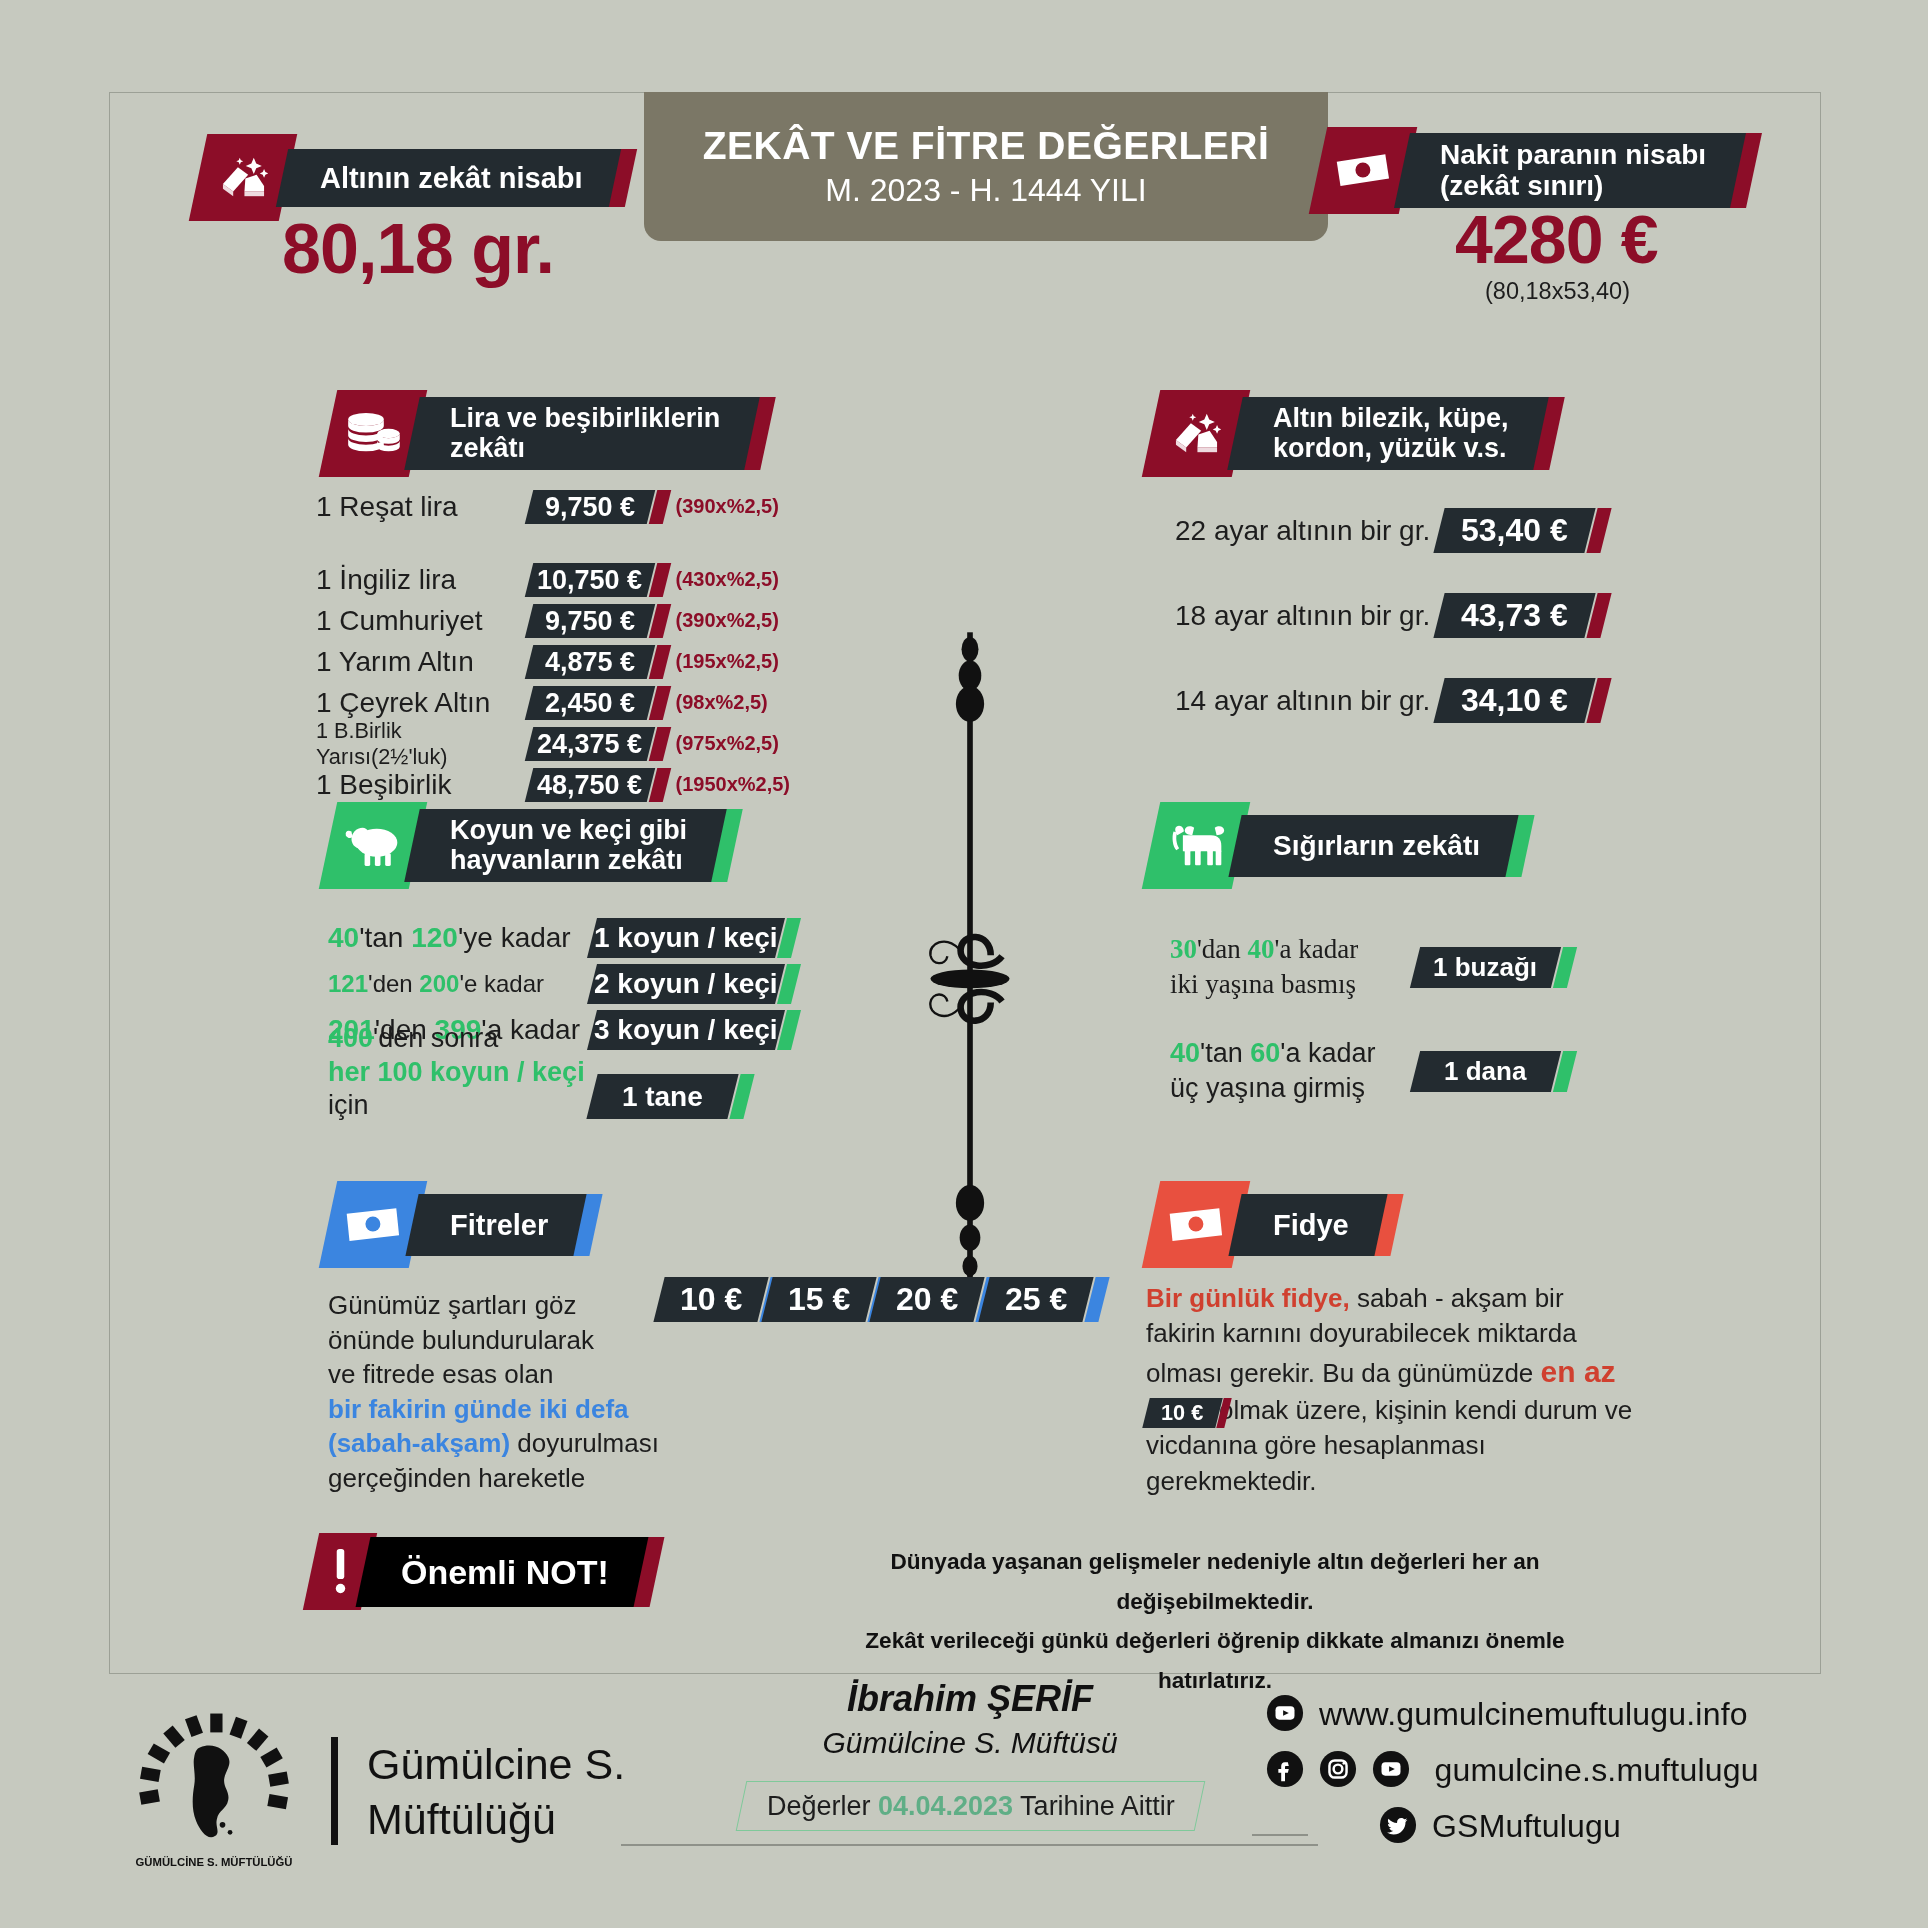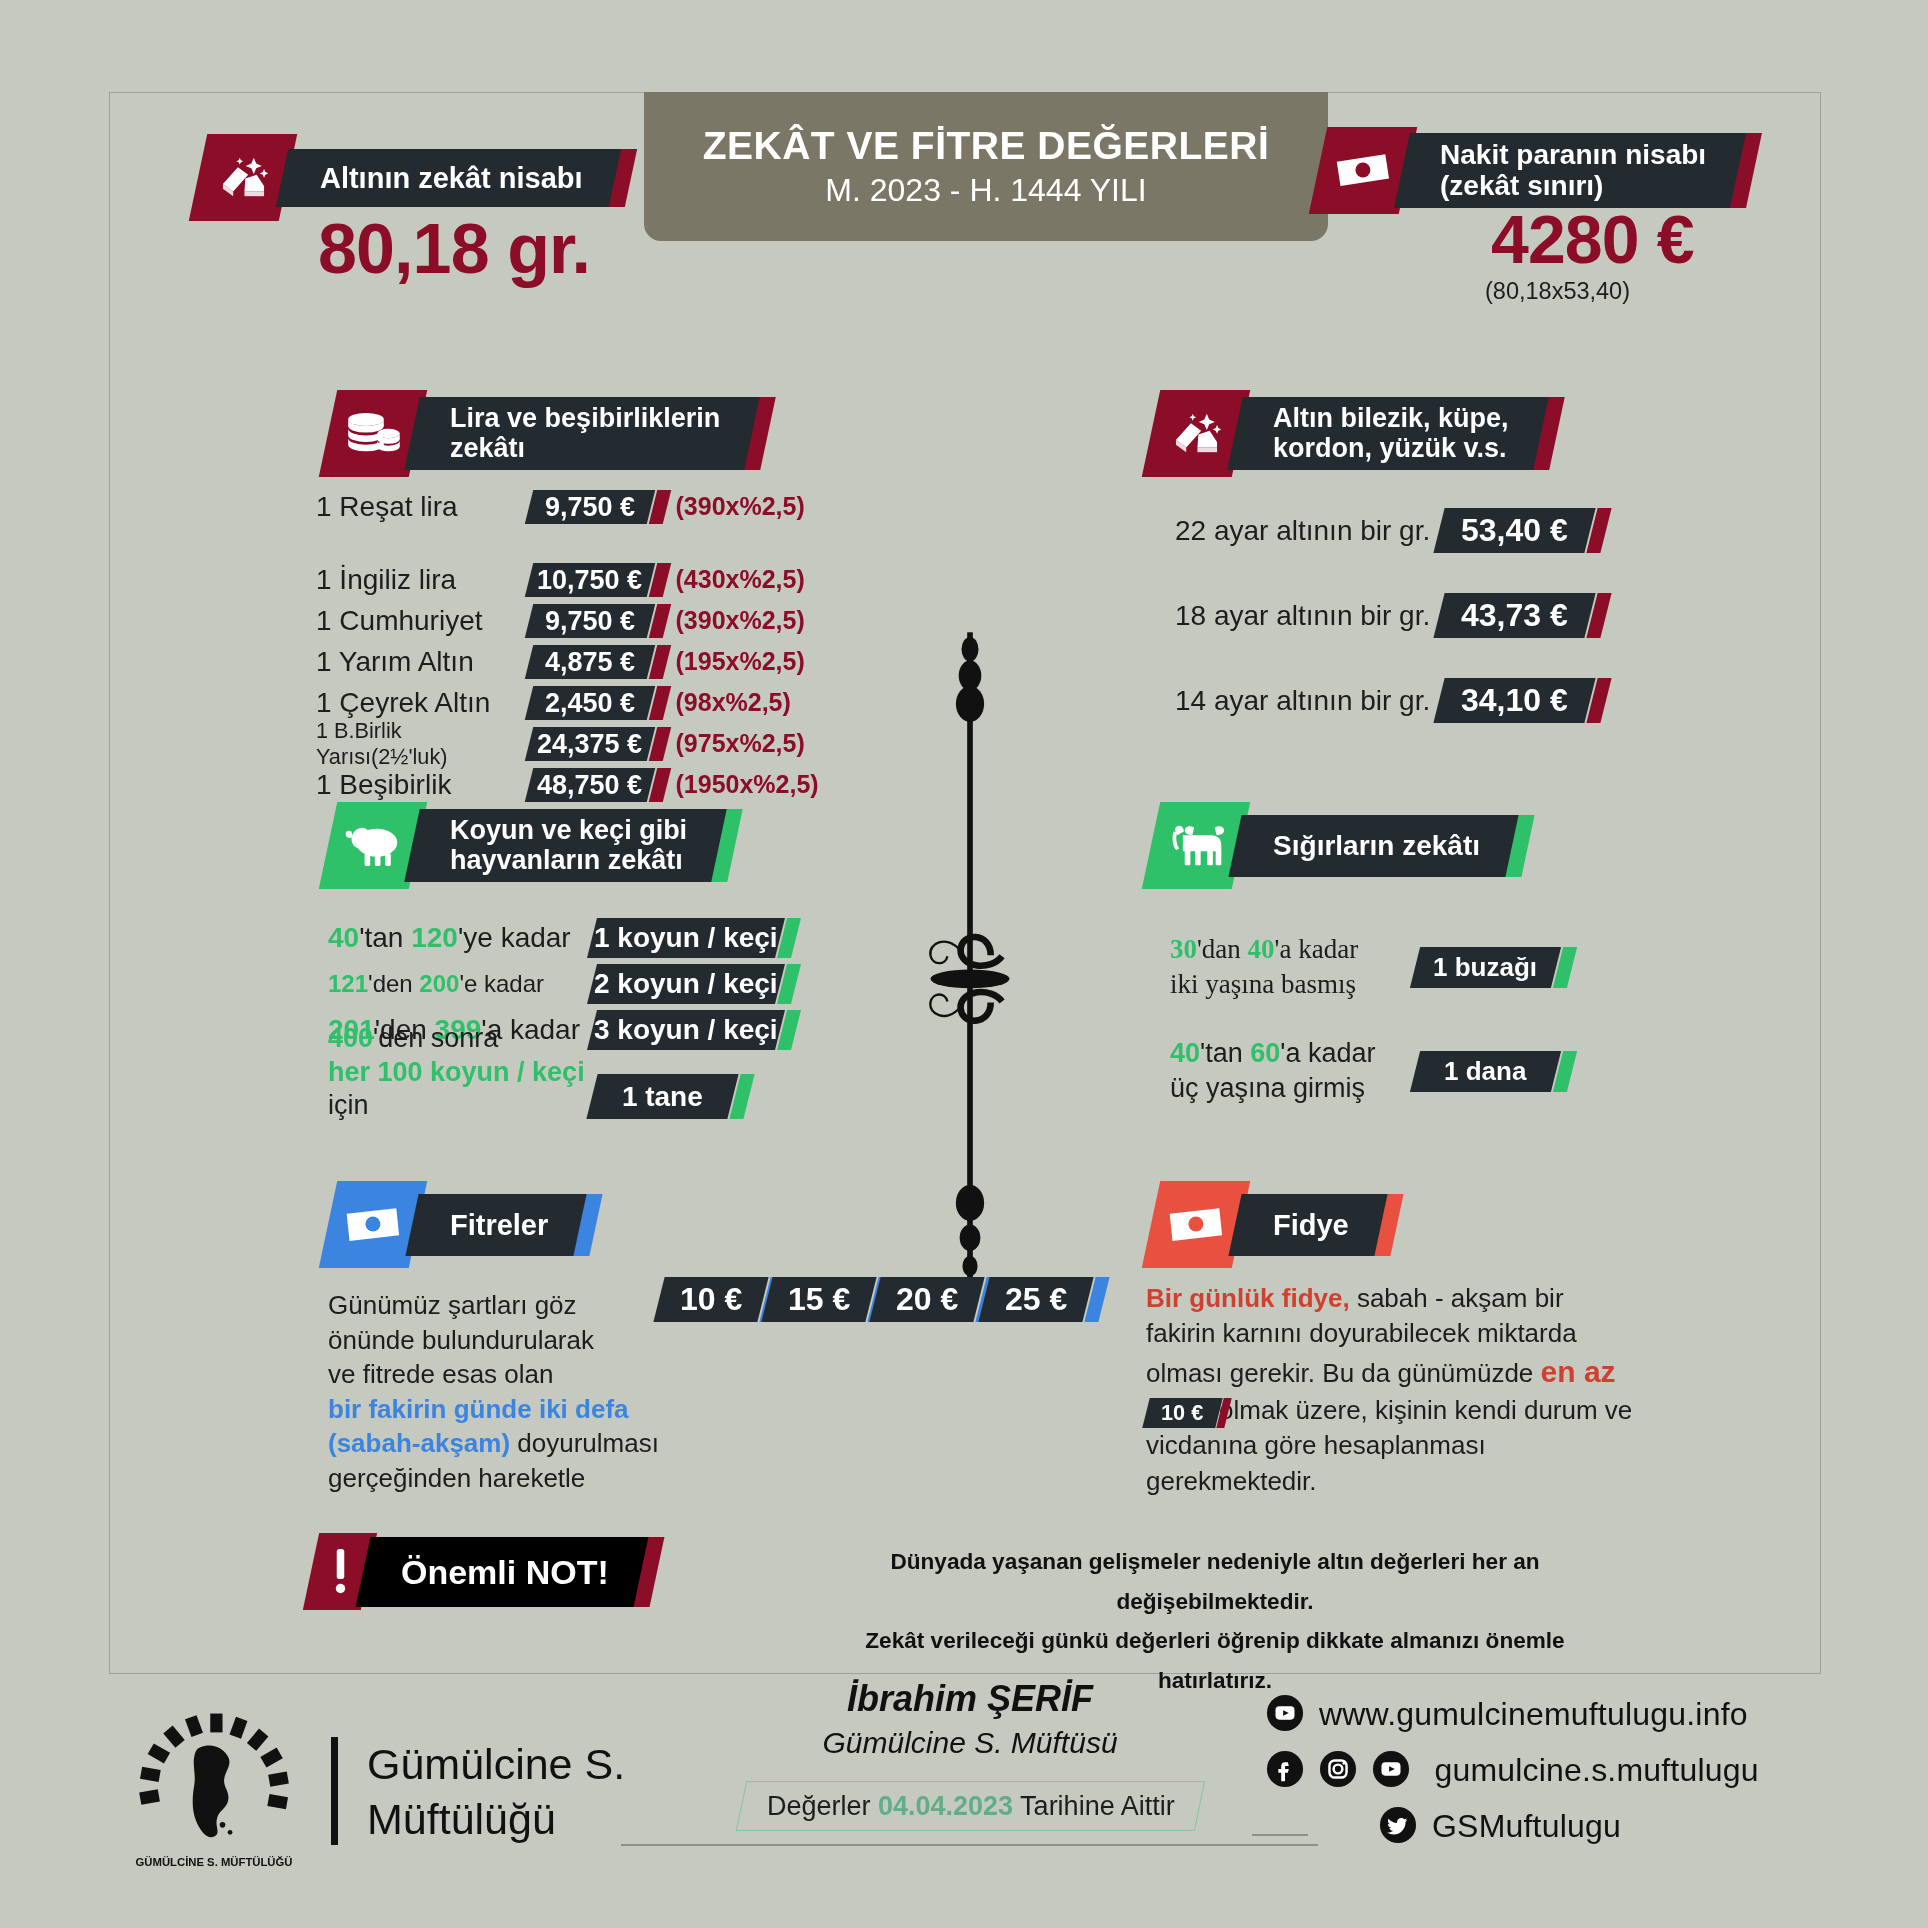--- a/index.html
+++ b/index.html
@@ -52,38 +52,38 @@
     display: inline-flex; align-items: center; justify-content: center;
     background: #232b30; color: #fff; font-weight: bold;
     transform: skewX(-14deg);
     position: relative;
   }
   .chip > span { transform: skewX(14deg); display: block; }
   .chip .chiptail {
     position: absolute; right: -16px; top: 0; bottom: 0; width: 14px;
   }
 
-  .hdr-big-num { color: #8c0d28; font-weight: bold; letter-spacing: -0.9px; margin-left: 36px; }
+  .hdr-big-num { color: #8c0d28; font-weight: bold; letter-spacing: -0.9px; }
 
   
   .center-plate {
     position: absolute; left: 644px; top: 92px;
     width: 684px; height: 149px;
     background: #7b7766; border-radius: 0 0 17px 17px;
     display: flex; flex-direction: column; align-items: center; justify-content: center;
     color: #fff;
   }
   .center-plate .t1 { font-size: 39px; font-weight: bold; letter-spacing: 0.5px; }
   .center-plate .t2 { font-size: 32px; font-weight: normal; margin-top: 3.8px; }
 
   .row { display: flex; align-items: center; }
 
   
   .lira-label { font-size: 28px; color: #1d1d1d; }
-  .lira-paren { font-size: 25px; color: #8c0d28; font-weight: bold; }
+  .lira-paren { font-size: 20px; color: #8c0d28; font-weight: bold; }
 
   .num-g { color: #2fc06a; font-weight: bold; }
   .num-d { color: #1d1d1d; }
 
   .foot-line { position: absolute; background: #8e9189; height: 1.9px; }
 
   .social-row { display: flex; align-items: center; gap: 15px; }
   .social-row .txt { font-size: 32px; color: #111; letter-spacing: 0.2px; }
 
   .datebox {

